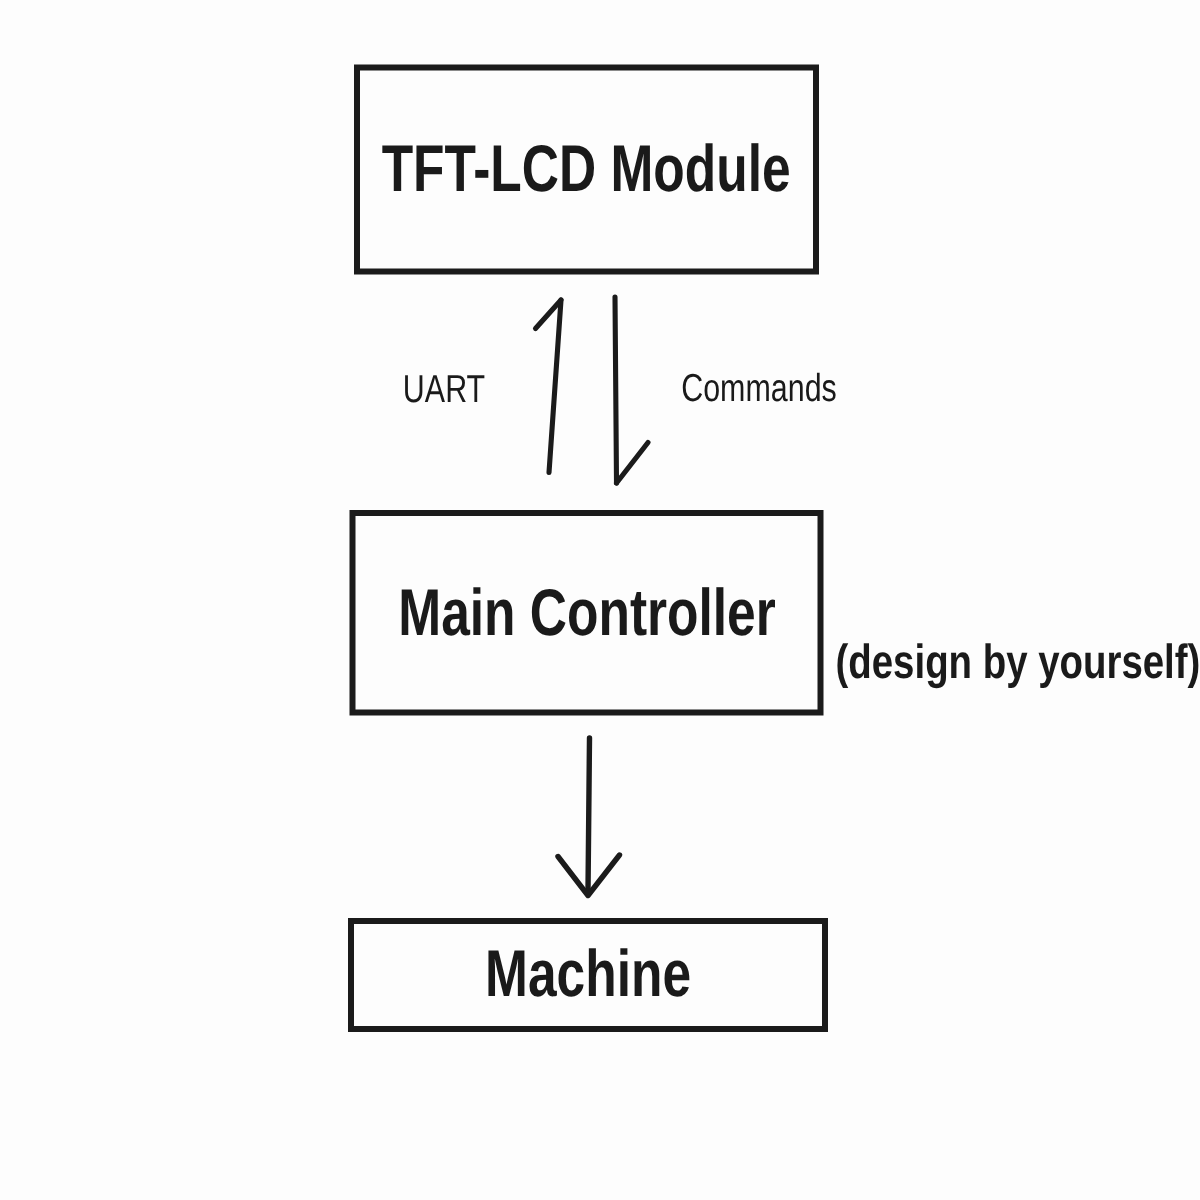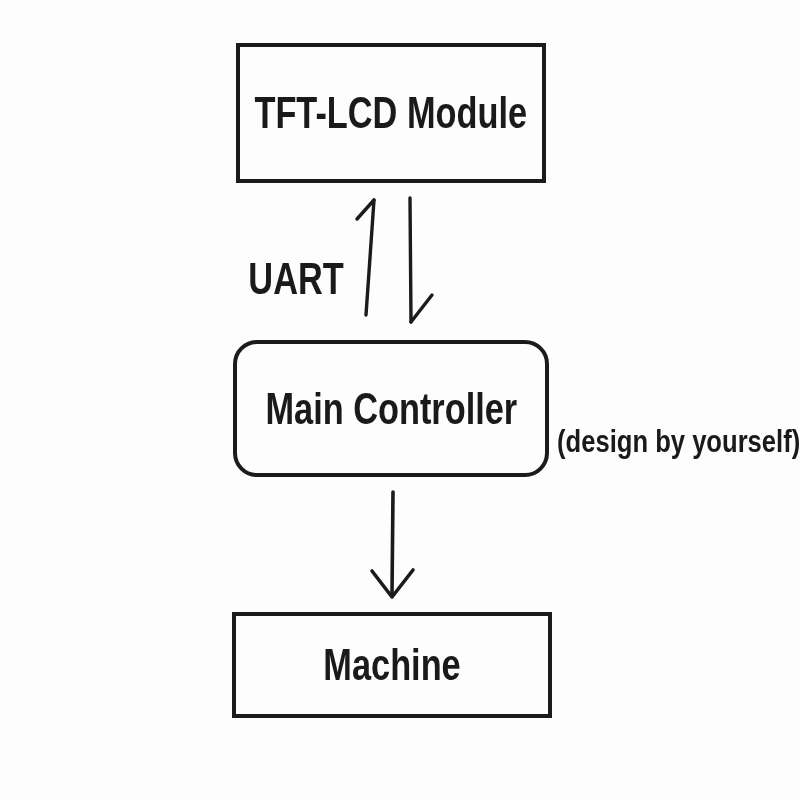--- a/index.html
+++ b/index.html
@@ -24,41 +24,40 @@
     border: 4px solid #1b1b1b;
     background: #fdfdfd;
     box-sizing: border-box;
     display: flex;
     flex-direction: column;
     align-items: center;
     justify-content: center;
     text-align: center;
   }
   .node-tft     { left: 236px; top: 43px;  width: 310px; height: 140px; }
-  .node-mcu     { left: 233px; top: 340px; width: 316px; height: 137px; border-radius: 24px; }
-  .node-machine { left: 232px; top: 612px; width: 320px; height: 106px; }
+  .node-mcu     { left: 233px; top: 340px; width: 316px; height: 137px; }
+  .node-machine { left: 232px; top: 612px; width: 320px; height: 76px; }
   .node-line {
     font-size: 44px;
     font-weight: 700;
     line-height: 56px;
     white-space: nowrap;
   }
   .cond {
     display: inline-block;
     transform: scaleX(0.78);
     transform-origin: center center;
     letter-spacing: 0px;
   }
   .edge-label {
     position: absolute;
-    font-size: 44px;
-    font-weight: 700;
+    font-size: 26px;
+    font-weight: 400;
     white-space: nowrap;
     line-height: 1;
-    margin-top: 20px;
   }
   .label-uart {
     left: 296px;
     top: 259px;
     transform: translate(-50%, -50%);
   }
   .label-commands {
     left: 506px;
     top: 258px;
     transform: translate(-50%, -50%);
@@ -109,20 +108,23 @@
 
   <div class="node node-tft">
     <div class="node-line">
       <span class="cond">TFT-LCD Module</span>
     </div>
   </div>
 
   <div class="edge-label label-uart">
     <span class="cond">UART</span>
   </div>
+  <div class="edge-label label-commands">
+    <span class="cond">Commands</span>
+  </div>
 
   <div class="node node-mcu">
     <div class="node-line">
       <span class="cond">Main Controller</span>
     </div>
   </div>
 
   <div class="side-note">
     <span class="cond">(design by yourself)</span>
   </div>

